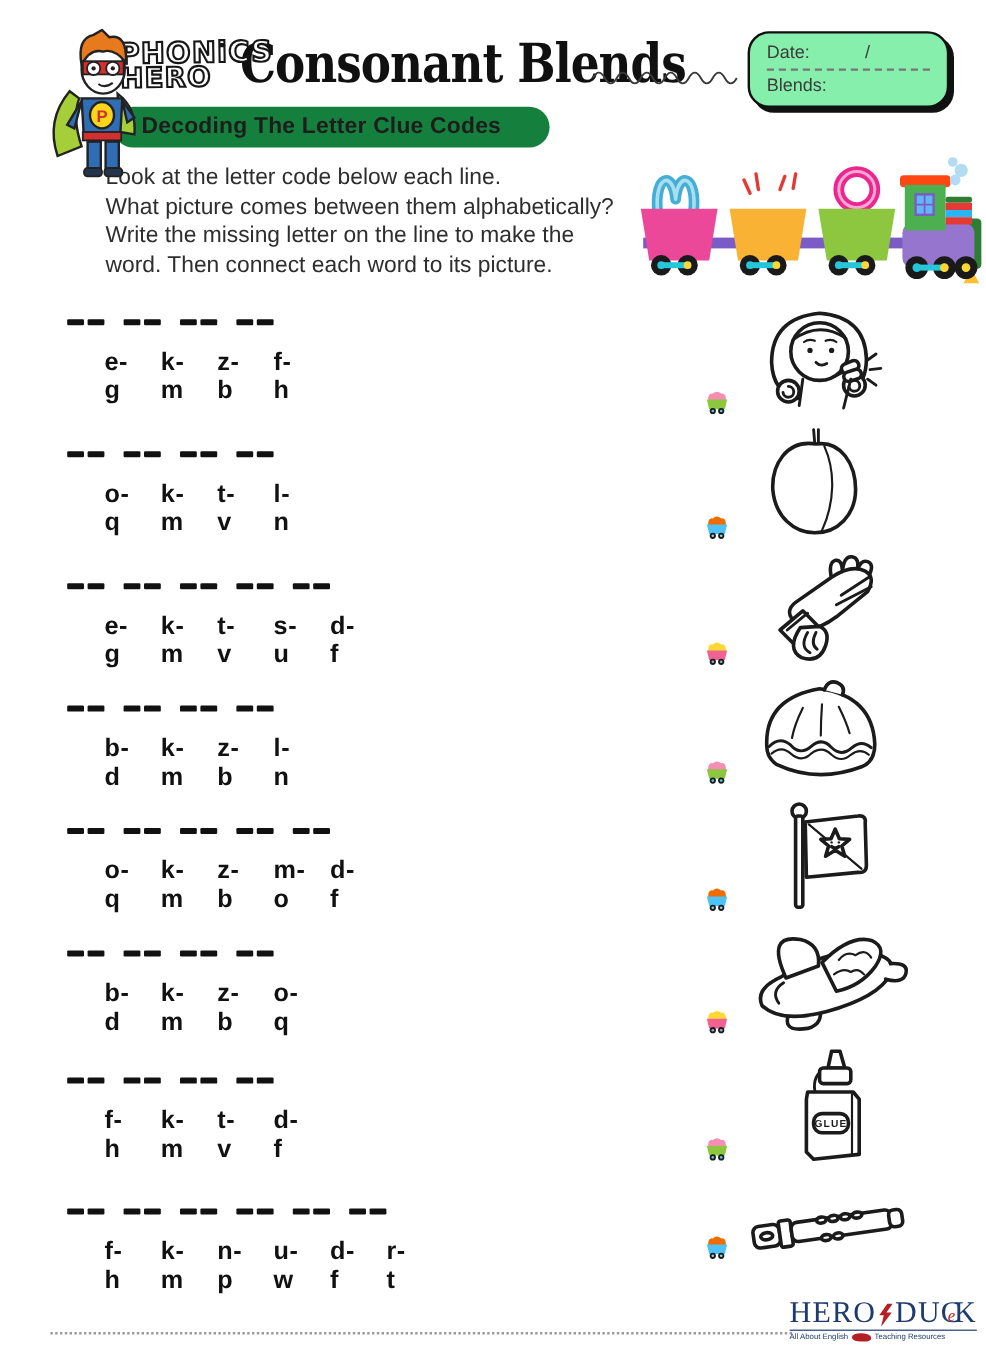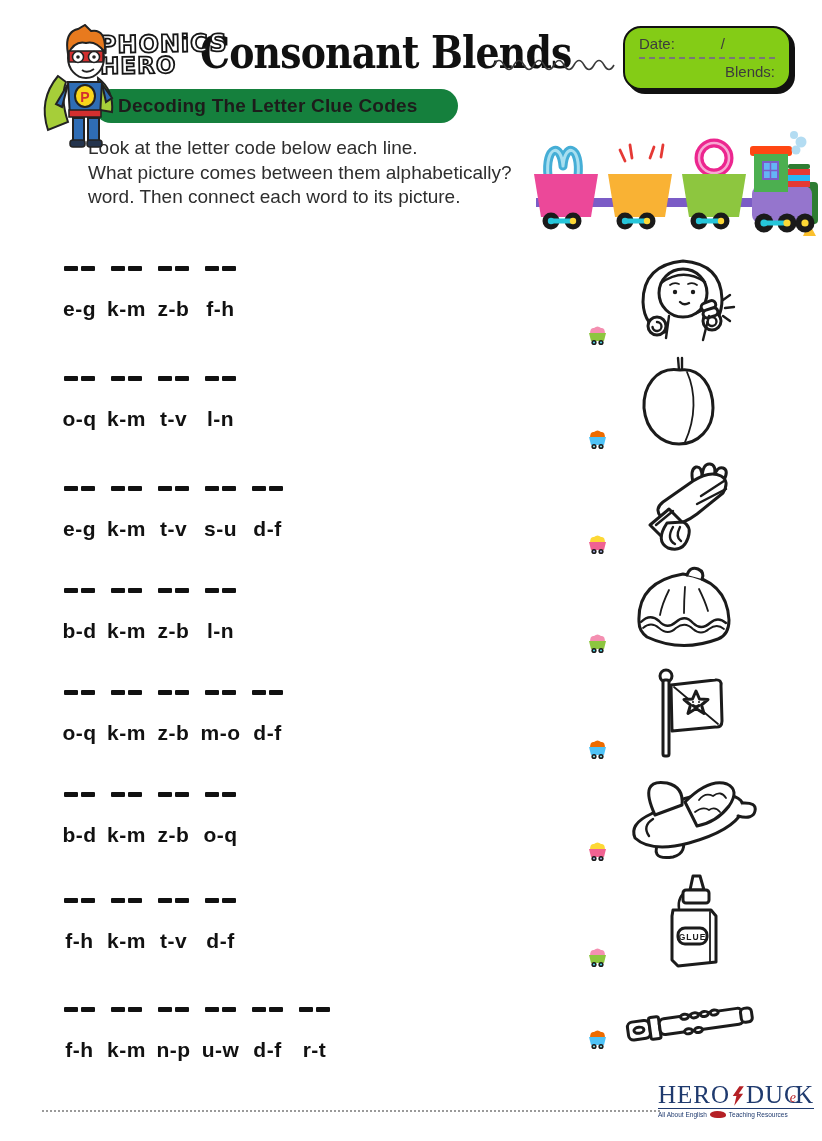--- a/index.html
+++ b/index.html
@@ -11,40 +11,40 @@
   .logo-text { position:absolute; left:99px; top:33px; z-index:2;
     font-family:"DejaVu Sans", sans-serif; font-weight:800; color:#fff;
     -webkit-text-stroke:1.8px #161616; letter-spacing:1px; line-height:.92; transform:rotate(-1deg); }
   .logo-text .l1 { font-size:24px; display:block; }
   .logo-text .l2 { font-size:23px; display:block; margin-left:1px; }
   .page-title { position:absolute; left:200px; top:26px; font-family:"DejaVu Serif", serif;
     font-weight:700; font-size:45px; color:#101010; letter-spacing:-1px;
     transform:scaleX(.84); transform-origin:left top; white-space:nowrap; }
   .squiggle { position:absolute; left:492px; top:56px; }
   .datebox { position:absolute; left:623px; top:26px; width:168px; height:64px;
-    border:2.5px solid #111; border-radius:18px; background:#84cc16;
+    border:2.5px solid #111; border-radius:18px; background:#86efac;
     box-shadow:4px 4px 0 #111; padding:7px 14px 6px; z-index:3;
-    color:#3c3c3c; font-size:15px;text-align:right; }
+    color:#3c3c3c; font-size:15px; }
   .datebox .row1 { display:flex; }
   .datebox .slash { margin-left:46px; }
   .datebox .dash { border-top:2px dashed #777; margin:5px 0 4px; }
   .banner { position:absolute; left:94px; top:89px; width:364px; height:34px;
     background:#15803d; border-radius:17px; display:flex; align-items:center;
     padding-left:24px; z-index:1; }
   .banner span { font-weight:bold; font-size:19px; color:#1d1d1b; letter-spacing:.2px; }
 
   
   .instructions { position:absolute; left:88px; top:136px; width:450px;
     font-size:19px; line-height:24.5px; color:#2e2e2e; }
 
   .train { position:absolute; left:524px; top:130px; }
 
   
   .word-row { position:absolute; left:56px; display:flex; }
-  .slot { width:47px; display:flex; flex-direction:column; align-items:center; }
+  .slot { width:47px; display:flex; }
   .blank { display:flex; gap:3px; height:5px; margin-top:2px; }
   .blank i { display:block; width:14px; height:4.5px; background:#111; border-radius:1px; }
   .code { margin-top:26px; font-weight:bold; font-size:21px; color:#111; letter-spacing:.5px; }
 
   
   .pic-row { position:absolute; left:586px; display:flex; align-items:flex-end; }
   .pic-row .art { margin-left:18px; }
   .lineart path, .lineart circle, .lineart rect, .lineart ellipse, .lineart line
     { stroke:#1b1b1b; fill:#fff; stroke-width:3; stroke-linecap:round; stroke-linejoin:round; }
   .lineart .thin { stroke-width:1.8; fill:none; }
@@ -116,20 +116,21 @@
     </div>
   </div>
 
   <div class="banner">
     <span>Decoding The Letter Clue Codes</span>
   </div>
 
   <div class="instructions">
     <div>Look at the letter code below each line.</div>
     <div>What picture comes between them alphabetically?</div>
+    <div>Write the missing letter on the line to make the</div>
     <div>word. Then connect each word to its picture.</div>
   </div>
 
   <svg class="train" width="294" height="108" viewBox="0 0 294 108">
     <rect x="12" y="68" width="225" height="9" fill="#7b5cc6"></rect>
     <path d="M24,46 C21,16 37,12 39,36 M39,36 C41,12 57,16 54,46" stroke="#45aed6" stroke-width="9" fill="none" stroke-linecap="round"></path>
     <path d="M24,46 C21,16 37,12 39,36 M39,36 C41,12 57,16 54,46" stroke="#a8dff0" stroke-width="3" fill="none" stroke-linecap="round"></path>
     <circle cx="190" cy="28" r="15" stroke="#ec268f" stroke-width="9" fill="none"></circle>
     <circle cx="190" cy="28" r="15" stroke="#f8a8d4" stroke-width="2.5" fill="none"></circle>
     <path d="M96,20 l5,11 M106,15 l2,13 M130,17 l-4,11 M139,15 l-2,12" stroke="#e53935" stroke-width="2.8" stroke-linecap="round" fill="none"></path>

